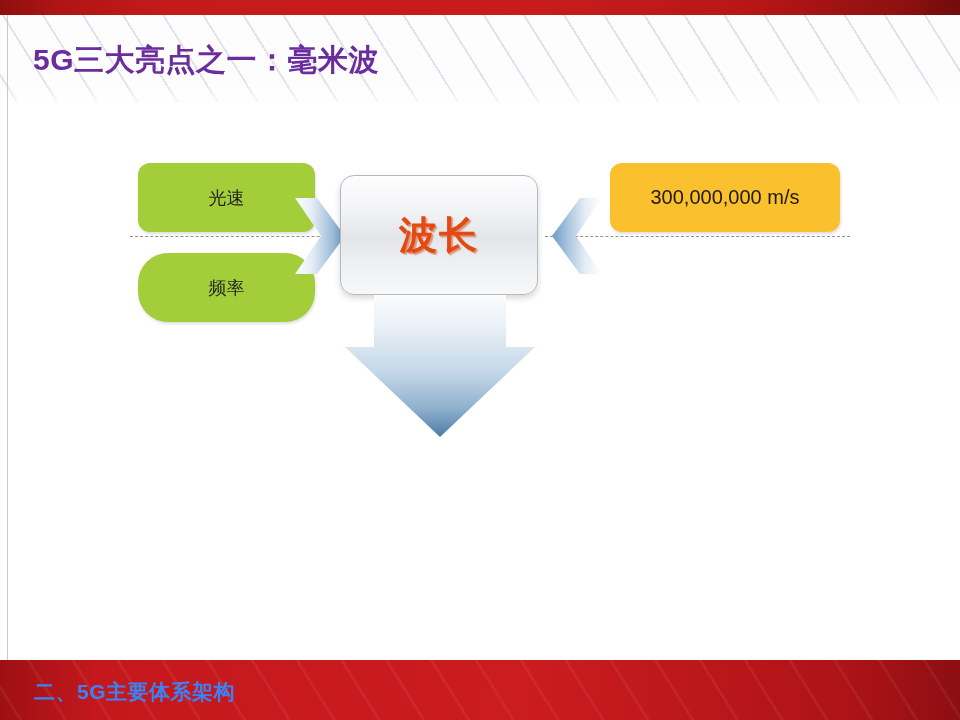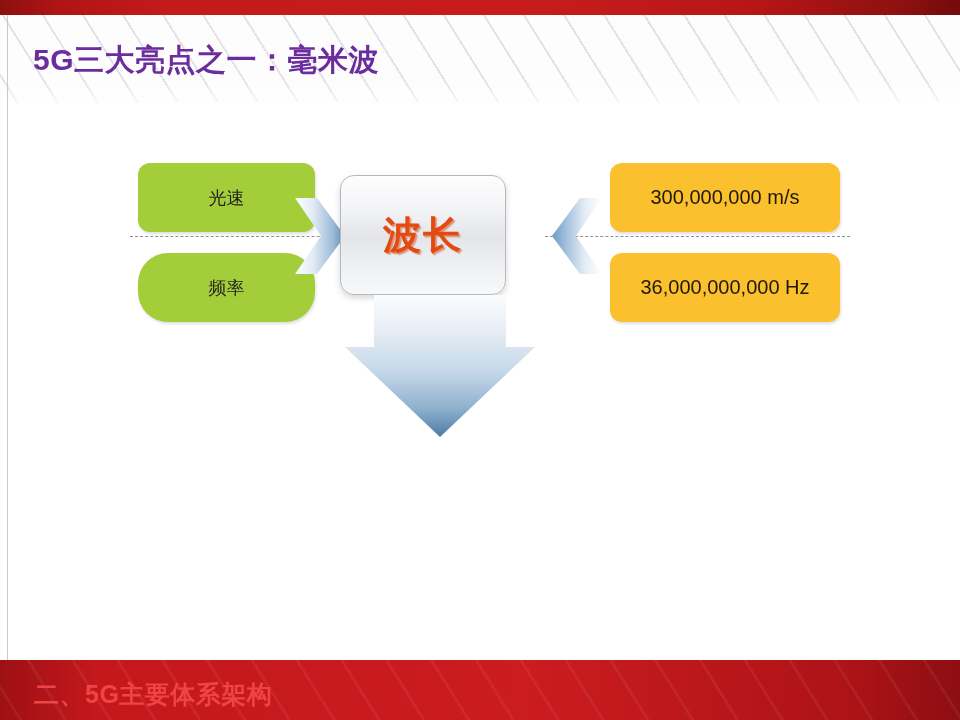--- a/index.html
+++ b/index.html
@@ -112,21 +112,21 @@
     box-shadow: 1px 2px 3px rgba(0,0,0,0.13);
     justify-content: center;
   }
   .box-yellow.y1 { top: 163px; }
   .box-yellow.y2 { top: 253px; }
 
   
   .box-center {
     position: absolute;
     left: 340px; top: 175px;
-    width: 166px; height: 120px;
+    width: 198px; height: 120px;
     border-radius: 14px;
     border: 1px solid #b6b9be;
     box-sizing: border-box;
     background: linear-gradient(180deg,
         #fdfdfe 0%, #f3f4f6 28%, #e3e5e9 52%,
         #eceef1 70%, #f7f8f9 100%);
     box-shadow: 0 3px 6px rgba(0,0,0,0.16);
     display: flex;
     align-items: center;
     justify-content: center;
@@ -188,23 +188,23 @@
         rgba(255,255,255,0.00) 16px,
         rgba(255,255,255,0.055) 16px,
         rgba(255,255,255,0.055) 19px,
         rgba(255,255,255,0.00) 19px,
         rgba(255,255,255,0.00) 38px),
       linear-gradient(90deg, #9e1014 0%, #c4181d 10%, #cb1c20 55%, #ae1317 88%, #8d0e12 100%);
   }
   .bottom-label {
     position: absolute;
     left: 34px; top: 678px;
-    font-size: 25px;
-    font-weight: bold;
-    color: #ef4444;
+    font-size: 21px;
+    font-weight: bold;
+    color: #3b82f6;
     letter-spacing: 0.5px;
     white-space: nowrap;
   }
 </style>
 </head>
 <body>
 
 <div id="slide">
 
   <div class="top-band"></div>
@@ -251,23 +251,20 @@
           <stop offset="75%" stop-color="#9dbcd9"></stop>
           <stop offset="100%" stop-color="#6d9bc4"></stop>
         </linearGradient>
       </defs>
       <polygon points="50,10 28,10 0,48 28,86 50,86 24,48" fill="url(#gchevR)"></polygon>
     </svg>
   </div>
 
   <div class="box box-yellow y1">
     <span>300,000,000 m/s</span>
-  </div>
-  <div class="box box-yellow y2">
-    <span>36,000,000,000 Hz</span>
   </div>
 
   <div class="down-arrow">
     <svg width="190" height="142" viewBox="0 0 190 142">
       <defs>
         <linearGradient id="gdown" x1="0" y1="0" x2="0" y2="1">
           <stop offset="0%" stop-color="#fbfcfd"></stop>
           <stop offset="22%" stop-color="#eaf0f6"></stop>
           <stop offset="55%" stop-color="#c3d6e8"></stop>
           <stop offset="80%" stop-color="#8fb0cd"></stop>

